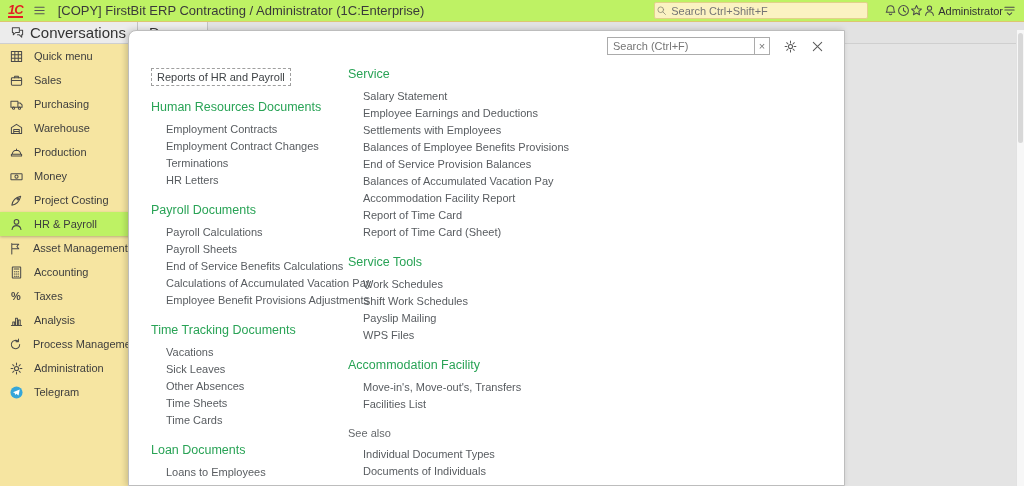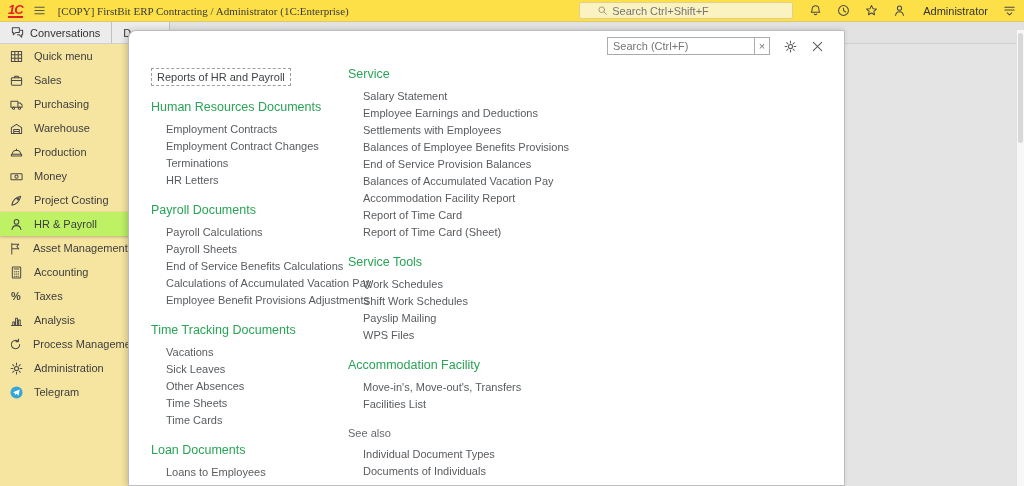--- a/index.html
+++ b/index.html
@@ -1,40 +1,40 @@
 <!DOCTYPE html>
 <html><head>
 <meta charset="utf-8">
 <style>
   * { margin:0; padding:0; box-sizing:border-box; }
   html,body { width:1024px; height:486px; overflow:hidden;
     font-family:"Liberation Sans", sans-serif; background:#e4e4e4; }
 
   
   .titlebar { position:absolute; top:0; left:0; width:1024px; height:22px;
-    background:#fde047; border-bottom:1px solid #ddc76f; display:flex;
+    background:#bef264; border-bottom:1px solid #ddc76f; display:flex;
     align-items:center; padding:0 8px; z-index:6; }
   .logo { color:#e31e24; font-weight:bold; font-style:italic; font-size:13px;
     letter-spacing:-1px; margin-right:10px; border-bottom:2px solid #e31e24; line-height:13px; }
   .tb-hamburger { color:#555; display:flex; margin-right:12px; cursor:pointer; }
-  .tb-title { font-size:11px; color:#3a3a3a; white-space:nowrap;font-family:Liberation Serif, serif; }
+  .tb-title { font-size:13px; color:#3a3a3a; white-space:nowrap; }
   .gsearch { margin-left:auto; width:214px; height:17px; background:#fbf2c2;
     border:1px solid #e2d189; border-radius:2px; display:flex; align-items:center;
-    padding:0 16px; gap:3px; }
+    padding:0 0; gap:3px; }
   .gsearch .icon { color:#8a8a74; display:flex; transform:scale(.8); }
   .gsearch input { border:none; background:transparent; font-size:11px; color:#555;
     width:100%; outline:none; font-family:"Liberation Sans",sans-serif; }
-  .tb-icons { display:flex; align-items:center; gap:15px; margin-left:16px; color:#4a4a4a; }
+  .tb-icons { display:flex; align-items:center; margin-left:16px; color:#4a4a4a; }
   .tb-icons .icon { display:flex; cursor:pointer; }
   .tb-user { font-size:11px; color:#333; margin-left:2px; }
 
   
   .tabbar { position:absolute; top:22px; left:0; width:1024px; height:22px;
     background:#e2e2e2; border-bottom:1px solid #cfcfcf; display:flex; z-index:1; }
-  .tab { display:flex; align-items:center; gap:6px; padding:0 11px; font-size:11px;
+  .tab { display:flex; align-items:center; gap:6px; padding:0 11px; font-size:15px;
     color:#333; background:#ececec; border-right:1px solid #c2c2c2; cursor:pointer; }
   .tab .icon { display:flex; color:#444; }
 
   
   .sidebar { position:absolute; top:44px; left:0; width:128px; height:442px;
     background:#f6e5a1; z-index:2; }
   .side-item { display:flex; align-items:center; gap:11px; height:24px;
     padding:0 16px 0 9px; font-size:11px; color:#3d3d3d; cursor:pointer; white-space:nowrap; }
   .side-item .icon { width:14px; display:flex; justify-content:center; color:#4a4a4a; }
   .side-item.selected { background:#bef264; width:132px; position:relative; z-index:5;

